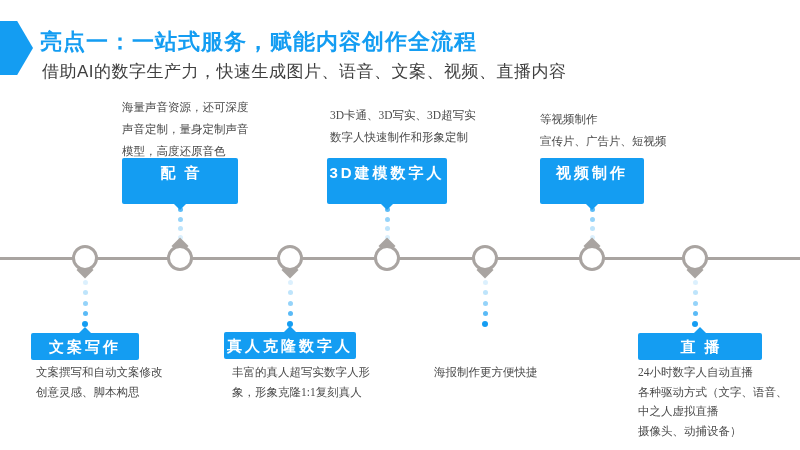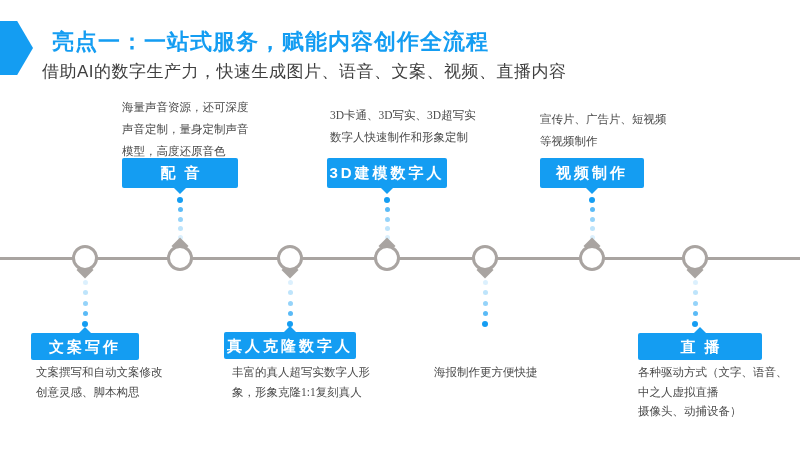--- a/index.html
+++ b/index.html
@@ -7,21 +7,21 @@
     position:relative;width:800px;height:450px;background:#ffffff;overflow:hidden;
     font-family:"Liberation Sans","DejaVu Sans",sans-serif;
   }
   
   .chevron{
     position:absolute;left:0;top:21px;width:33px;height:54px;background:#149df2;
     clip-path:polygon(0 0,52% 0,100% 50%,52% 100%,0 100%);
   }
   .title{
     position:absolute;left:40px;top:27px;font-size:22px;font-weight:bold;color:#149df2;
-    letter-spacing:1px;white-space:nowrap;margin-left:12px;
+    letter-spacing:1px;white-space:nowrap;
   }
   .subtitle{
     position:absolute;left:42px;top:60px;font-size:17px;color:#3f3f3f;letter-spacing:.5px;white-space:nowrap;
   }
   
   .tl-line{position:absolute;left:0;top:257px;width:800px;height:3px;background:#a9a4a1;}
   .node{position:absolute;top:245px;width:26px;height:26px;}
   .node .ring{
     position:absolute;inset:0;box-sizing:border-box;border:3px solid #a9a4a1;border-radius:50%;
     background:#fff;z-index:2;display:block;
@@ -43,21 +43,21 @@
   .dots.fade-up i:nth-child(1){opacity:.15;}
   .dots.fade-up i:nth-child(2){opacity:.28;}
   .dots.fade-up i:nth-child(3){opacity:.45;}
   .dots.fade-up i:nth-child(4){opacity:.7;}
   .dots.fade-up i:nth-child(5){opacity:1;width:6px;height:6px;}
   
   .stage-label{
     position:absolute;background:#149df2;color:#fff;font-weight:bold;font-size:15px;
     text-align:center;letter-spacing:3px;border-radius:2px;
   }
-  .stage-label.above{height:30px;line-height:30px;}
+  .stage-label.above{height:46px;line-height:30px;}
   .stage-label.below{height:27px;line-height:27px;}
   .stage-label.wide{letter-spacing:9px;text-indent:9px;}
   .stage-label::after{
     content:"";position:absolute;left:50%;transform:translateX(-50%);
     border-left:6px solid transparent;border-right:6px solid transparent;
   }
   .stage-label.above::after{bottom:-6px;border-top:6px solid #149df2;}
   .stage-label.below::after{top:-6px;border-bottom:6px solid #149df2;}
   
   .stage-desc{position:absolute;color:#4a4a4a;font-size:11.5px;white-space:nowrap;font-family:Liberation Serif, serif;}
@@ -165,22 +165,22 @@
 
   <div class="stage-desc top" style="left:330px;top:104px">
     <div>3D卡通、3D写实、3D超写实</div>
     <div>数字人快速制作和形象定制</div>
   </div>
   <div class="stage-label above" style="left:327px;top:158px;width:120px">
     <span>3D建模数字人</span>
   </div>
 
   <div class="stage-desc top" style="left:540px;top:108px">
+    <div>等视频制作</div>
     <div>宣传片、广告片、短视频</div>
-    <div>等视频制作</div>
   </div>
   <div class="stage-label above" style="left:540px;top:158px;width:104px">
     <span>视频制作</span>
   </div>
 
   <div class="stage-label below" style="left:31px;top:333px;width:108px">
     <span>文案写作</span>
   </div>
   <div class="stage-desc bottom" style="left:36px;top:363px">
     <div>文案撰写和自动文案修改</div>
@@ -196,18 +196,19 @@
   </div>
 
   <div class="stage-desc bottom" style="left:434px;top:363px">
     <div>海报制作更方便快捷</div>
   </div>
 
   <div class="stage-label below wide" style="left:638px;top:333px;width:124px">
     <span>直播</span>
   </div>
   <div class="stage-desc bottom" style="left:638px;top:363px">
+    <div>24小时数字人自动直播</div>
     <div>各种驱动方式（文字、语音、</div>
     <div>中之人虚拟直播</div>
     <div>摄像头、动捕设备）</div>
   </div>
 
 </div>
 
 </body></html>

